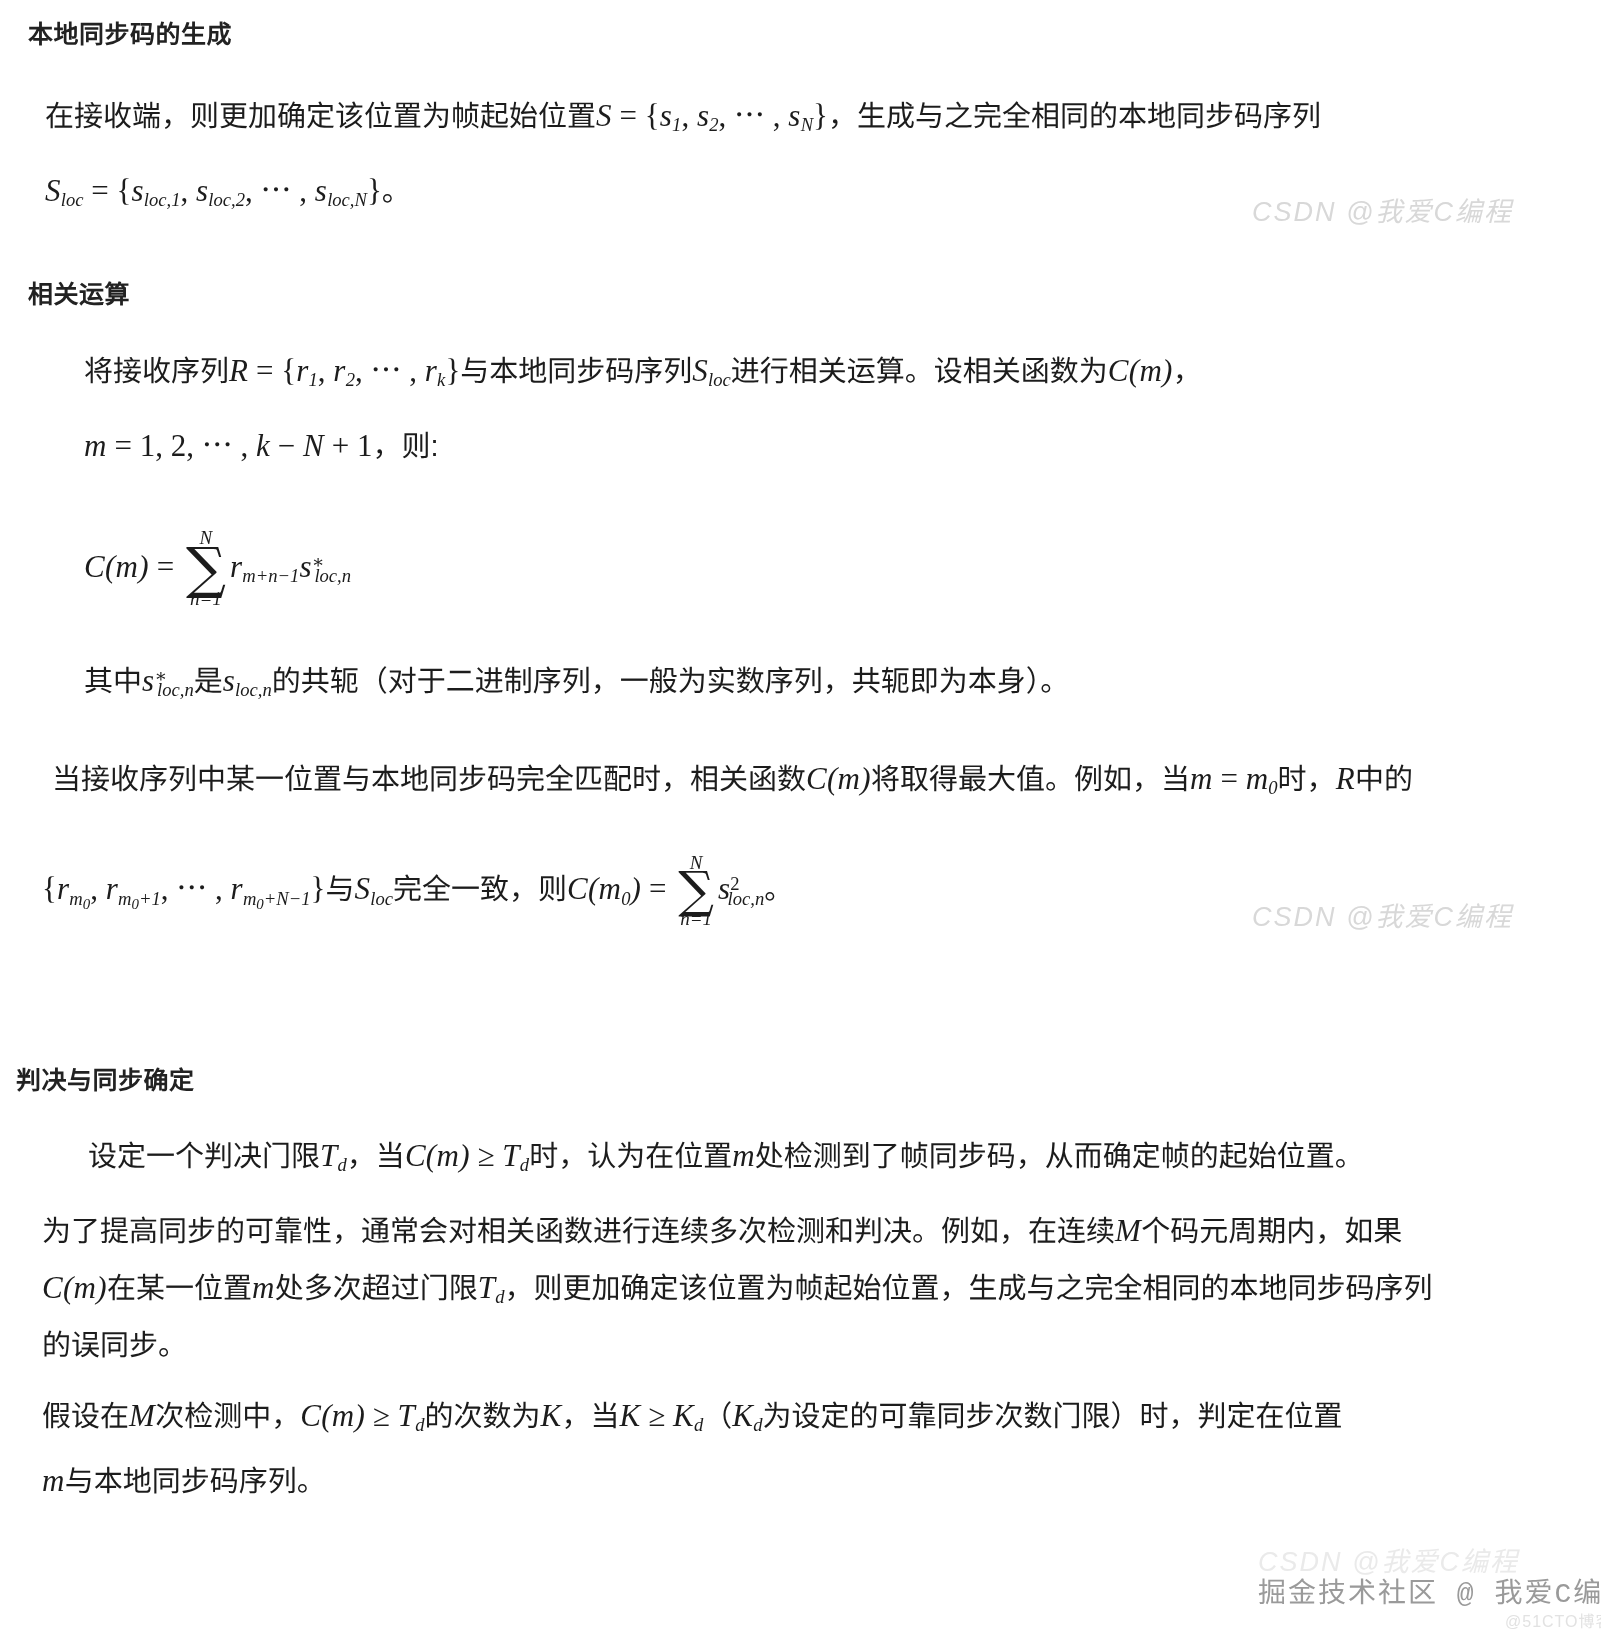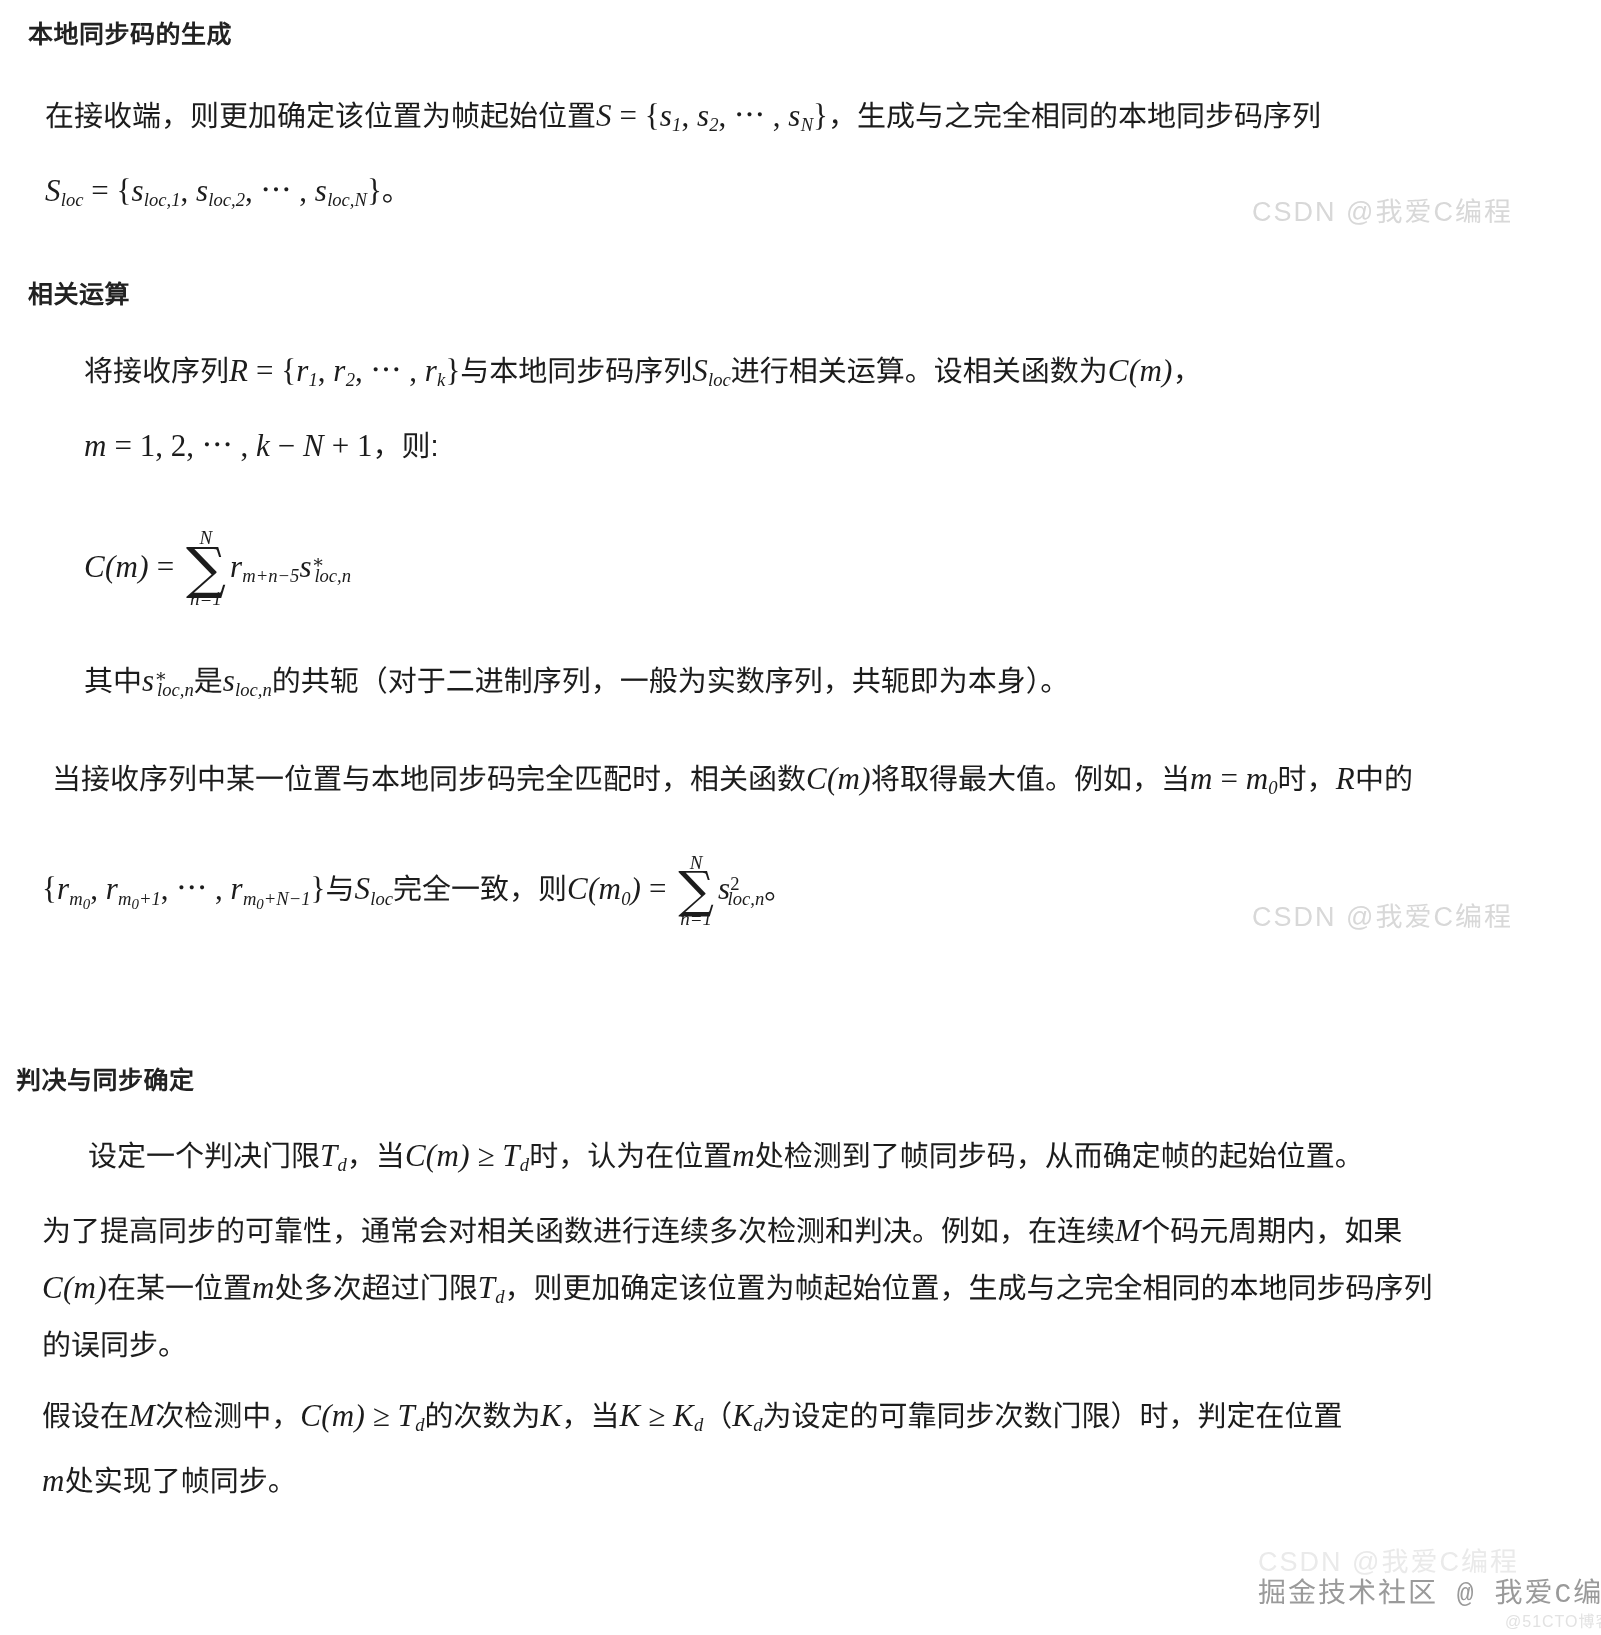--- a/index.html
+++ b/index.html
@@ -99,20 +99,21 @@
 
   
   .wm {
     position: absolute;
     color: #d8d8d8;
     font-family: "Liberation Sans", "DejaVu Sans", sans-serif;
     font-size: 27px;
     letter-spacing: 2px;
     white-space: nowrap;
     user-select: none;
+    font-style: italic;
   }
   .wm-juejin {
     position: absolute;
     color: #9a9a9a;
     font-family: Liberation Mono, monospace;
     font-size: 28px;
     letter-spacing: 2px;
     white-space: nowrap;
   }
   .wm-51cto {
@@ -149,21 +150,21 @@
 
   <div class="para ln" style="left:84px; top:430px;">
     <span class="math">m</span><span class="mathup"> = 1, 2, ⋯ , </span><span class="math">k</span><span class="mathup"> − </span><span class="math">N</span><span class="mathup"> + 1</span><span class="cjk">，则:</span>
   </div>
 
   <div class="para ln" style="left:84px; top:530px;">
     <span class="math">C</span><span class="math">(m)</span><span class="mathup"> = </span><span class="sum">
         <span class="lim top">N</span>
         <span class="sig">∑</span>
         <span class="lim bot">n=1</span>
-      </span><span class="math">r</span><sub>m+n−5</sub><span class="math">s</span><sup>∗</sup><sub style="margin-left:-10px">loc,n</sub>
+      </span><span class="math">r</span><sub>m+n−1</sub><span class="math">s</span><sup>∗</sup><sub style="margin-left:-10px">loc,n</sub>
   </div>
 
   <div class="para ln" style="left:84px; top:665px;">
     <span class="cjk">其中</span><span class="math">s</span><sup>∗</sup><sub style="margin-left:-10px">loc,n</sub><span class="cjk">是</span><span class="math">s</span><sub>loc,n</sub><span class="cjk">的共轭（对于二进制序列，一般为实数序列，共轭即为本身）。</span>
   </div>
 
   <div class="para ln" style="left:52px; top:763px;">
     <span class="cjk">当接收序列中某一位置与本地同步码完全匹配时，相关函数</span><span class="math">C</span><span class="math">(m)</span><span class="cjk">将取得最大值。例如，当</span><span class="math">m</span><span class="mathup"> = </span><span class="math">m</span><sub>0</sub><span class="cjk">时，</span><span class="math">R</span><span class="cjk">中的</span>
   </div>
 
@@ -193,21 +194,21 @@
 
   <div class="para ln" style="left:42px; top:1330px;">
     <span class="cjk">的误同步。</span>
   </div>
 
   <div class="para ln" style="left:42px; top:1400px;">
     <span class="cjk">假设在</span><span class="math">M</span><span class="cjk">次检测中，</span><span class="math">C</span><span class="math">(m)</span><span class="mathup"> ≥ </span><span class="math">T</span><sub>d</sub><span class="cjk">的次数为</span><span class="math">K</span><span class="cjk">，当</span><span class="math">K</span><span class="mathup"> ≥ </span><span class="math">K</span><sub>d</sub><span class="cjk">（</span><span class="math">K</span><sub>d</sub><span class="cjk">为设定的可靠同步次数门限）时，判定在位置</span>
   </div>
 
   <div class="para ln" style="left:42px; top:1465px;">
-    <span class="math">m</span><span class="cjk">处实现了帧同步。</span>
+    <span class="math">m</span><span class="cjk">与本地同步码序列。</span>
   </div>
 
   <div class="wm" style="left:1258px; top:1540px; color:#eaeaea;">CSDN @我爱C编程</div>
 
   <div class="wm-juejin" style="left:1258px; top:1570px;">掘金技术社区 @ 我爱C编程</div>
 
   <div class="wm-51cto" style="left:1505px; top:1608px;">@51CTO博客</div>
 
 </div>
 

